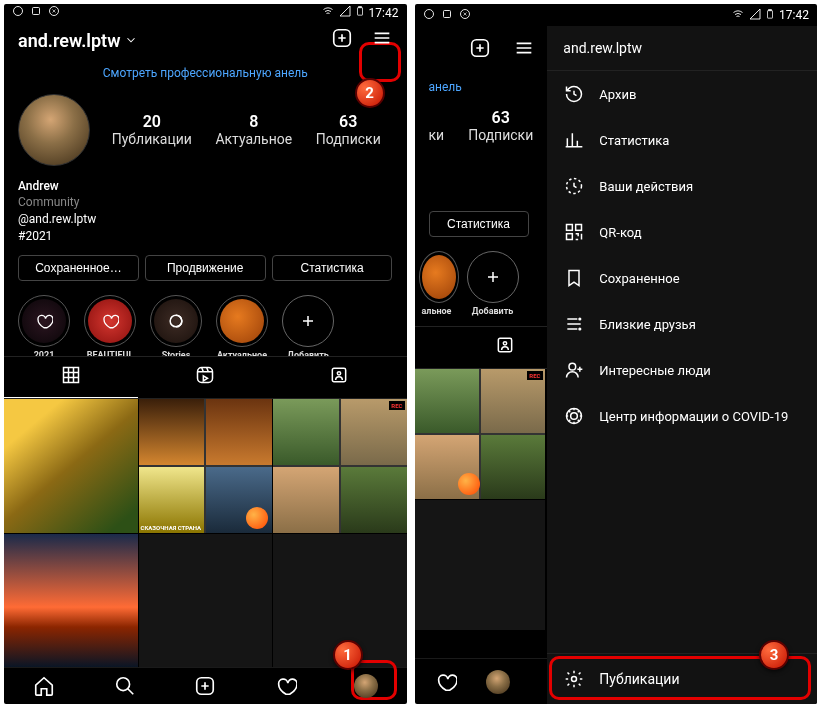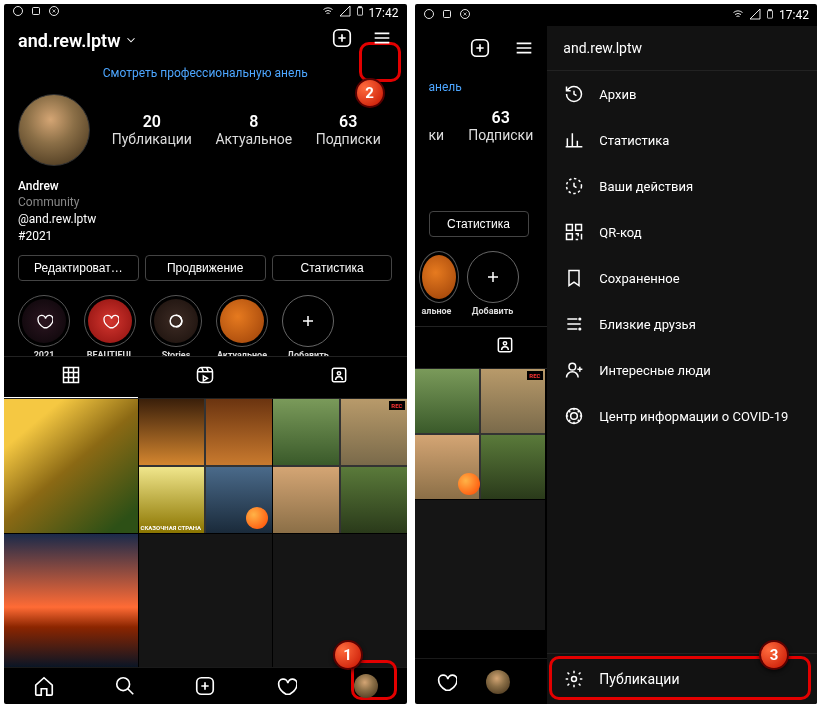--- a/index.html
+++ b/index.html
@@ -251,21 +251,21 @@
   </div>
 
   <div class="bio">
     <div class="name">Andrew</div>
     <div class="cat">Community</div>
     <div>@and.rew.lptw</div>
     <div>#2021</div>
   </div>
 
   <div class="actions">
-    <button>Редактироват…</button>
+    <button>Сохраненное…</button>
     <button>Продвижение</button>
     <button>Статистика</button>
   </div>
 
   <div class="highlights">
     <div class="hl">
       <div class="hl-ring">
           <div class="hl-inner" style="background:radial-gradient(circle,#2b1520,#0a0508);display:flex;align-items:center;justify-content:center">
             <svg width="18" height="18" viewBox="0 0 24 24" stroke="#c96">
               <path d="M12 21c-5-3-8-7-8-11a5 5 0 0110-1 5 5 0 0110 1c0 4-3 8-8 11z"></path>

